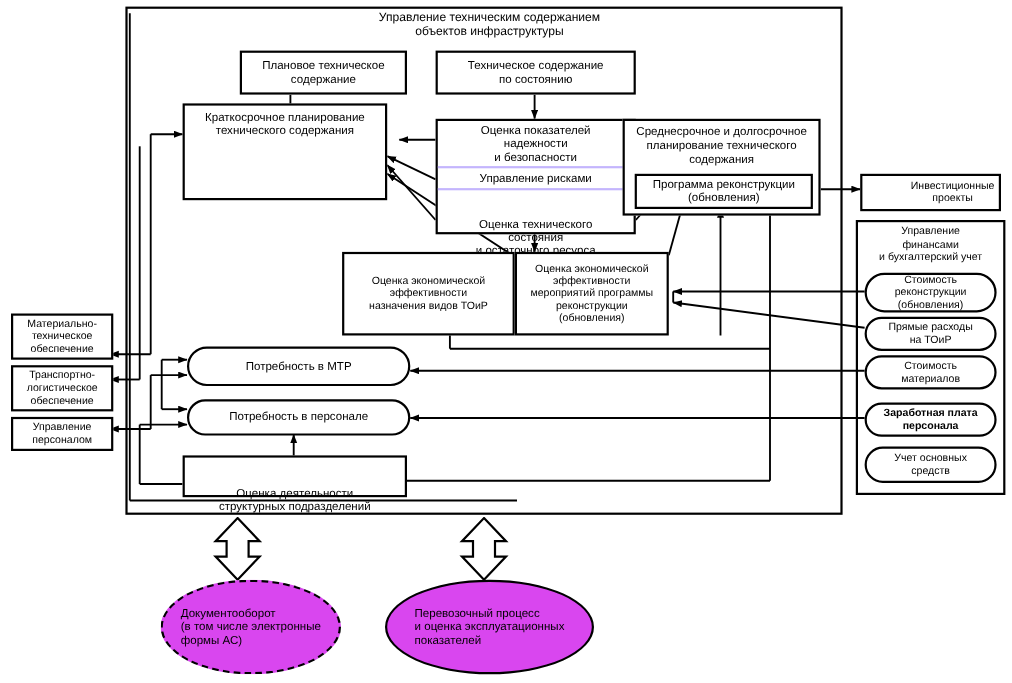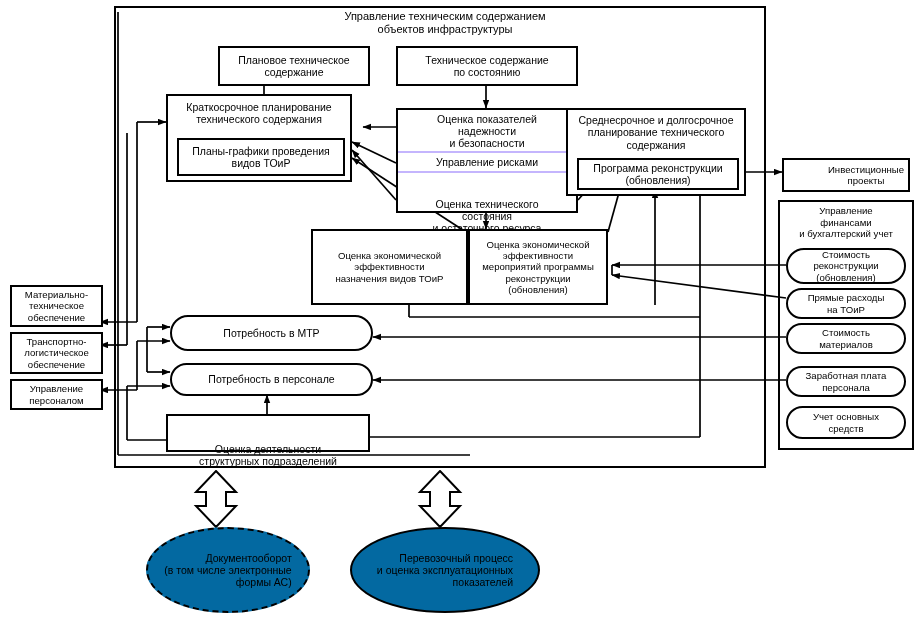--- a/index.html
+++ b/index.html
@@ -10,21 +10,21 @@
         justify-content:center;text-align:center;color:#000;background:#fff;
         border:2px solid #000;line-height:1.18;z-index:3;}
   .node span{display:block;padding:0 3px;}
   .rnd{border-radius:20px;}
   .outer{background:transparent;z-index:1;}
   .lbl{position:absolute;text-align:center;color:#000;z-index:4;line-height:1.2;}
   .f10{font-size:10.5px;}
   .f9{font-size:9.6px;}
   .f11{font-size:11px;}
   .ellipse{position:absolute;display:flex;align-items:center;justify-content:center;
-           text-align:right;border:2px solid #000;border-radius:50%;background:#0369a1;z-index:3;}
+           text-align:left;border:2px solid #000;border-radius:50%;background:#d946ef;z-index:3;}
   .ellipse.dashed{border-style:dashed;}
   .stack{position:absolute;box-sizing:border-box;border:2px solid #000;background:#fff;z-index:2;}
   .seg{box-sizing:border-box;border-bottom:2px solid #c4b5fd;display:flex;align-items:center;
        justify-content:center;text-align:center;}
   .seg.last{border-bottom:none;}
 </style>
 </head>
 <body>
 
 <div id="canvas">
@@ -120,24 +120,20 @@
 содержание</span>
   </div>
   <div class="node f10" style="left:396px;top:46px;width:182px;height:40px;">
     <span style="white-space:pre-line;">Техническое содержание
 по состоянию</span>
   </div>
 
   <div class="node" style="left:166px;top:94px;width:186px;height:88px;display:block;">
     <div class="f10" style="white-space:pre-line;text-align:center;padding:5px 2px 0;">Краткосрочное планирование
 технического содержания</div>
-    <div class="node f10" style="position:absolute;left:9px;top:42px;width:168px;height:38px;">
-      <span style="white-space:pre-line;">Планы-графики проведения
-видов ТОиР</span>
-    </div>
   </div>
 
   <div class="stack" style="left:396px;top:108px;width:182px;height:105px;">
     <div class="seg f10" style="height:43px;">
       <span style="white-space:pre-line;">Оценка показателей
 надежности
 и безопасности</span>
     </div>
     <div class="seg f10" style="height:20px;">
       <span style="white-space:pre-line;">Управление рисками</span>
@@ -215,21 +211,21 @@
 (обновления)</span>
   </div>
   <div class="node rnd f9" style="left:786px;top:288px;width:120px;height:31px;">
     <span style="white-space:pre-line;">Прямые расходы
 на ТОиР</span>
   </div>
   <div class="node rnd f9" style="left:786px;top:323px;width:120px;height:31px;">
     <span style="white-space:pre-line;">Стоимость
 материалов</span>
   </div>
-  <div class="node rnd f9" style="left:786px;top:366px;width:120px;height:31px;">
+  <div class="node rnd f9" style="left:786px;top:366px;width:120px;height:31px;font-weight:bold;">
     <span style="white-space:pre-line;">Заработная плата
 персонала</span>
   </div>
   <div class="node rnd f9" style="left:786px;top:406px;width:120px;height:33px;">
     <span style="white-space:pre-line;">Учет основных
 средств</span>
   </div>
 
   <svg style="position:absolute;left:193px;top:470px;width:46px;height:58px;z-index:3;" viewBox="0 0 46 58">
     <path d="M23,1 L43,22 L33,22 L33,36 L43,36 L23,57 L3,36 L13,36 L13,22 L3,22 Z" fill="#fff" stroke="#000" stroke-width="2"></path>

